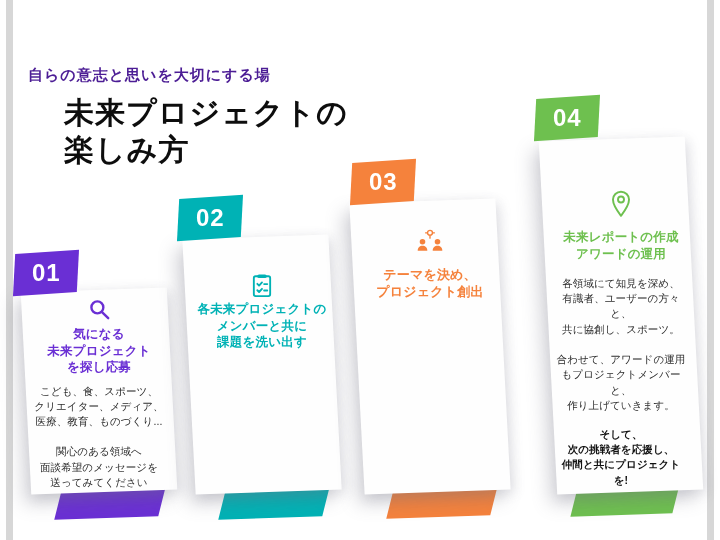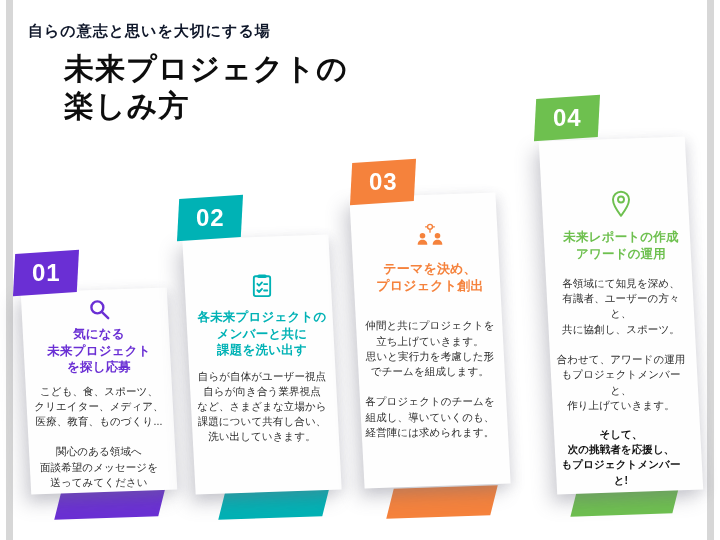--- a/index.html
+++ b/index.html
@@ -4,21 +4,21 @@
 <style>
   * { margin: 0; padding: 0; box-sizing: border-box; }
   html, body { width: 720px; height: 540px; overflow: hidden; background: #ffffff; }
   body { font-family: "Liberation Sans", "DejaVu Sans", sans-serif; position: relative; }
 
   .edge { position: absolute; top: 0; width: 7px; height: 540px; background: #d7d7d7; }
   .edge.left  { left: 6px; }
   .edge.right { right: 6px; }
 
   header { position: absolute; left: 28px; top: 22px; z-index: 5; }
-  .subtitle { font-size: 15px; font-weight: 600; color: #0f172a; letter-spacing: 1px; }
+  .subtitle { font-size: 15px; font-weight: 600; color: #4c1d95; letter-spacing: 1px; margin-top: 44px; }
   .title { font-size: 30px; font-weight: 800; color: #0d0d0d; letter-spacing: 1px;
            line-height: 1.22; margin-top: 10px; white-space: pre-line; margin-left: 36px; }
 
   .step { position: absolute; }
 
   
   .badge { position: absolute; width: 64px; height: 42px; z-index: 3;
            background: var(--c); transform: rotate(-4deg) skewX(-7deg);
            display: flex; align-items: center; justify-content: center; }
   .badge span { display: block; transform: skewX(7deg) rotate(4deg);
@@ -43,25 +43,25 @@
   
   .step1 .badge { left: 14px;  top: 252px; }
   .step1 .card  { left: 26px;  top: 290px; width: 146px; height: 202px; padding: 6px 8px 16px; }
   .step1 .foot  { left: 58px;  top: 488px; width: 104px; height: 30px; }
   .step1 .heading { margin-top: 4px; }
   .step1 .bodytext { margin-top: 8px; }
 
   .step2 .badge { left: 178px; top: 197px; }
   .step2 .card  { left: 189px; top: 237px; width: 146px; height: 255px; padding: 34px 8px 0; }
   .step2 .foot  { left: 222px; top: 488px; width: 104px; height: 30px; }
-  .step2 .heading { margin-top: 10px; text-align: center; }
+  .step2 .heading { margin-top: 2px; text-align: center; }
   .step2 .bodytext { margin-top: 10px; }
 
   .step3 .badge { left: 351px; top: 161px; }
-  .step3 .card  { left: 357px; top: 195px; width: 146px; height: 291px; padding: 26px 8px 0; }
+  .step3 .card  { left: 357px; top: 201px; width: 146px; height: 291px; padding: 26px 8px 0; }
   .step3 .foot  { left: 390px; top: 487px; width: 104px; height: 30px; }
   .step3 .heading { margin-top: 12px; font-size: 13px; }
   .step3 .bodytext { margin-top: 24px; }
 
   .step4 .badge { left: 535px; top: 97px; }
   .step4 .card  { left: 548px; top: 139px; width: 146px; height: 353px; padding: 50px 8px 0; }
   .step4 .foot  { left: 574px; top: 486px; width: 102px; height: 29px; }
   .step4 .heading { margin-top: 10px; }
   .step4 .bodytext { margin-top: 14px; }
   .step4 .bodytext.emph { margin-top: 14px; }
@@ -114,25 +114,20 @@
         <path d="M9.5 4.5 h5" stroke-width="3.2"></path>
         <path d="M8 11 l1.5 1.5 L12 9.8"></path>
         <line x1="13.8" y1="11.2" x2="16.5" y2="11.2"></line>
         <path d="M8 16.5 l1.5 1.5 L12 15.3"></path>
         <line x1="13.8" y1="16.7" x2="16.5" y2="16.7"></line>
       </svg>
     </div>
     <h2 class="heading">各未来プロジェクトの
 メンバーと共に
 課題を洗い出す</h2>
-    <p class="bodytext">自らが自体がユーザー視点
-自らが向き合う業界視点
-など、さまざまな立場から
-課題について共有し合い、
-洗い出していきます。</p>
   </div>
   <div class="foot"></div>
 </section>
 
 <section class="step step3" style="--c: #f5823c;">
   <div class="badge">
     <span>03</span>
   </div>
   <div class="card">
     <div class="icon">
@@ -142,28 +137,20 @@
         <circle cx="21" cy="13.2" r="2.6"></circle>
         <path d="M16.5 21.5 c0-2.7 2-4.5 4.5-4.5 s4.5 1.8 4.5 4.5 z"></path>
         <circle cx="14" cy="4.8" r="2.3" fill="none" stroke="currentColor" stroke-width="1.3"></circle>
         <line x1="14" y1="8.2" x2="14" y2="9.8" stroke="currentColor" stroke-width="1.3" stroke-linecap="round"></line>
         <line x1="9.8" y1="4.8" x2="11" y2="4.8" stroke="currentColor" stroke-width="1.1" stroke-linecap="round"></line>
         <line x1="17" y1="4.8" x2="18.2" y2="4.8" stroke="currentColor" stroke-width="1.1" stroke-linecap="round"></line>
       </svg>
     </div>
     <h2 class="heading">テーマを決め、
 プロジェクト創出</h2>
-    <p class="bodytext">仲間と共にプロジェクトを
-立ち上げていきます。
-思いと実行力を考慮した形
-でチームを組成します。
-
-各プロジェクトのチームを
-組成し、導いていくのも、
-経営陣には求められます。</p>
   </div>
   <div class="foot"></div>
 </section>
 
 <section class="step step4" style="--c: #6ec04f;">
   <div class="badge">
     <span>04</span>
   </div>
   <div class="card">
     <div class="icon">
@@ -176,16 +163,16 @@
 アワードの運用</h2>
     <p class="bodytext">各領域にて知見を深め、
 有識者、ユーザーの方々と、
 共に協創し、スポーツ。
 
 合わせて、アワードの運用
 もプロジェクトメンバーと、
 作り上げていきます。</p>
     <p class="bodytext emph">そして、
 次の挑戦者を応援し、
-もプロジェクトメンバーと!</p>
+仲間と共にプロジェクトを!</p>
   </div>
   <div class="foot"></div>
 </section>
 
 </body></html>

